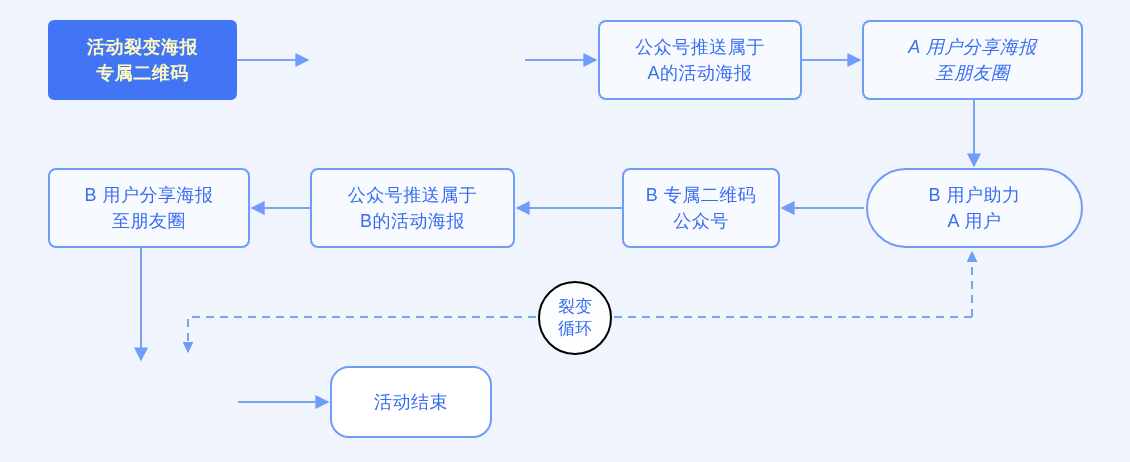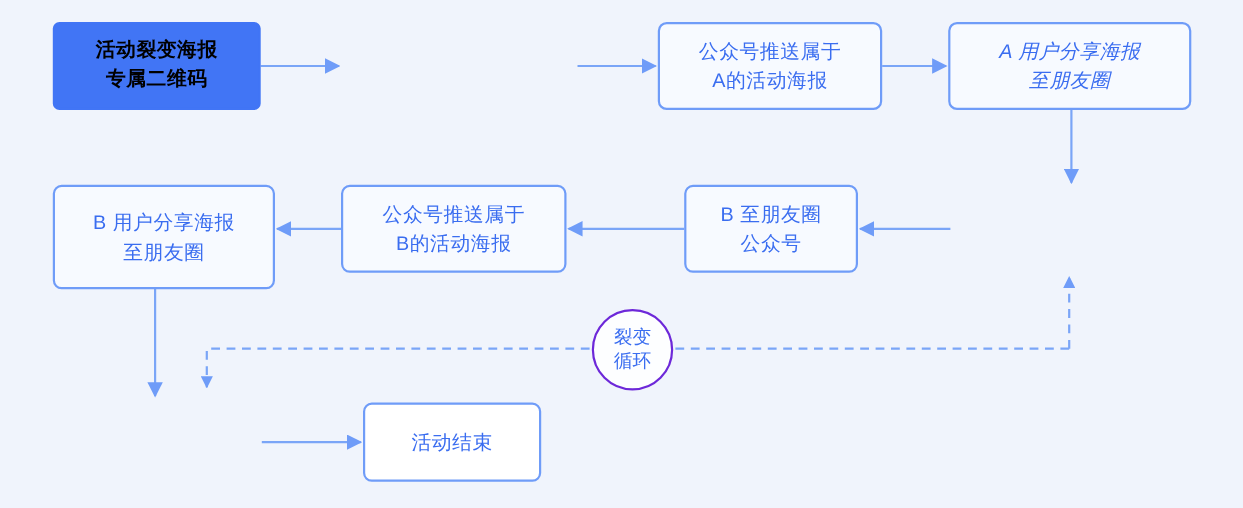--- a/index.html
+++ b/index.html
@@ -43,40 +43,39 @@
     letter-spacing: 0.5px;
     z-index: 2;
   }
   .node .label {
     display: block;
     white-space: pre-line;
   }
   .node.filled {
     background: #4175f5;
     border-color: #4175f5;
-    color: #000000;
+    color: #fef9c3;
     font-weight: bold;
     border-radius: 6px;
-    font-family: Liberation Mono, monospace;
   }
   .node.pill {
     border-radius: 42px;
     background: #f7faff;
   }
   .node.plain {
     background: #ffffff;
   }
 
   .circle-node {
     position: absolute;
     box-sizing: border-box;
     width: 74px;
     height: 74px;
     border-radius: 50%;
-    border: 2px solid #6d28d9;
+    border: 2px solid #000000;
     background: #fdfeff;
     color: #3a6df0;
     font-size: 17px;
     line-height: 1.3;
     display: flex;
     align-items: center;
     justify-content: center;
     text-align: center;
     z-index: 3;
   }
@@ -84,24 +83,24 @@
 
   
   #n1 { left: 48px;  top: 20px;  width: 189px; height: 80px; }
   #n2 { left: 310px; top: 20px;  width: 215px; height: 80px; }
   #n3 { left: 598px; top: 20px;  width: 204px; height: 80px; }
   #n4 { left: 862px; top: 20px;  width: 221px; height: 80px; font-style: italic; }
 
   #n5 { left: 866px; top: 168px; width: 217px; height: 80px; }
   #n6 { left: 622px; top: 168px; width: 158px; height: 80px; }
   #n7 { left: 310px; top: 168px; width: 205px; height: 80px; }
-  #n8 { left: 48px;  top: 168px; width: 202px; height: 95px; }
+  #n8 { left: 48px;  top: 168px; width: 202px; height: 80px; }
 
   #n9 { left: 48px;  top: 362px; width: 190px; height: 80px; }
-  #n10 { left: 330px; top: 366px; width: 162px; height: 72px; }
+  #n10 { left: 330px; top: 366px; width: 162px; height: 72px; border-radius: 19px; }
 
   #loop-circle { left: 538px; top: 281px; }
 </style>
 </head>
 <body>
 
 <div id="stage">
 
   <svg id="edges" viewBox="0 0 1130 462" width="1130" height="462" xmlns="http://www.w3.org/2000/svg">
     <defs>
@@ -146,23 +145,27 @@
   <div class="node" id="n3">
     <span class="label">公众号推送属于
 A的活动海报</span>
   </div>
 
   <div class="node" id="n4">
     <span class="label">A 用户分享海报
 至朋友圈</span>
   </div>
 
+  <div class="node pill" id="n5">
+    <span class="label">B 用户助力
+A 用户</span>
+  </div>
 
   <div class="node" id="n6">
-    <span class="label">B 至朋友圈
+    <span class="label">B 专属二维码
 公众号</span>
   </div>
 
   <div class="node" id="n7">
     <span class="label">公众号推送属于
 B的活动海报</span>
   </div>
 
   <div class="node" id="n8">
     <span class="label">B 用户分享海报

